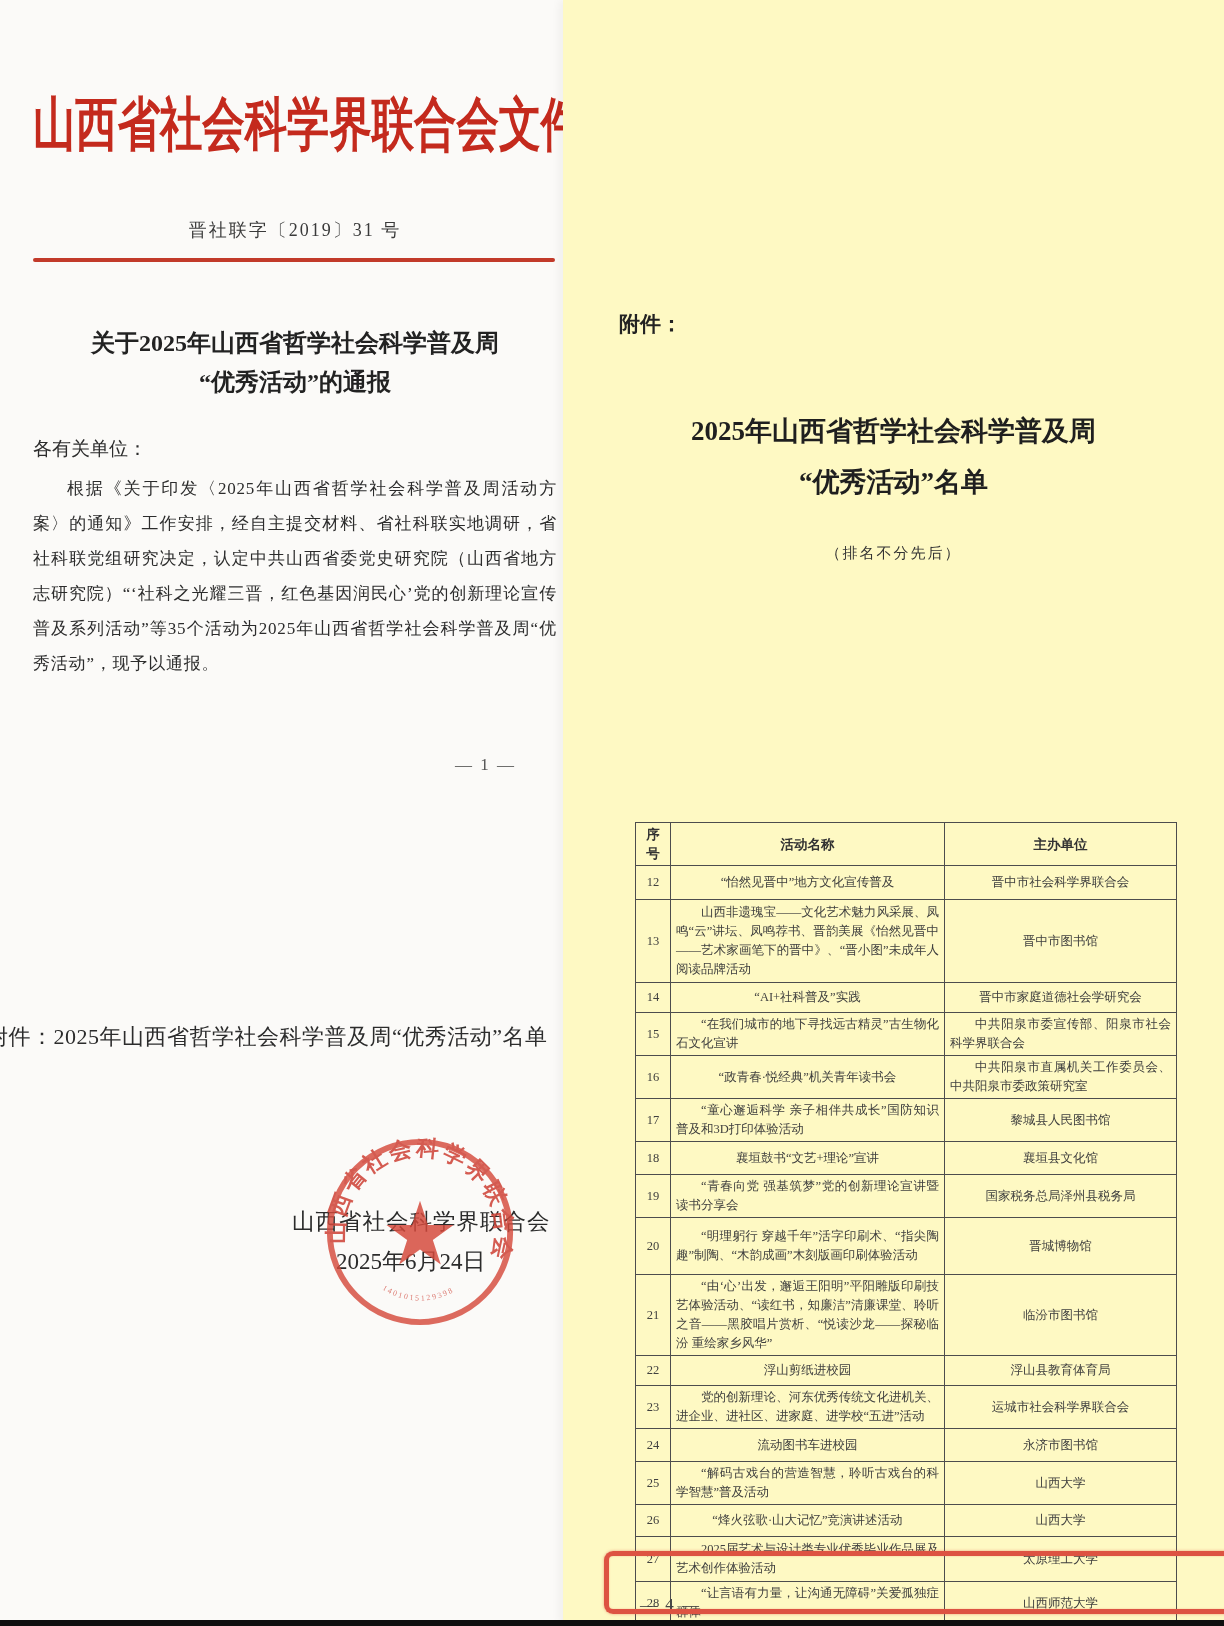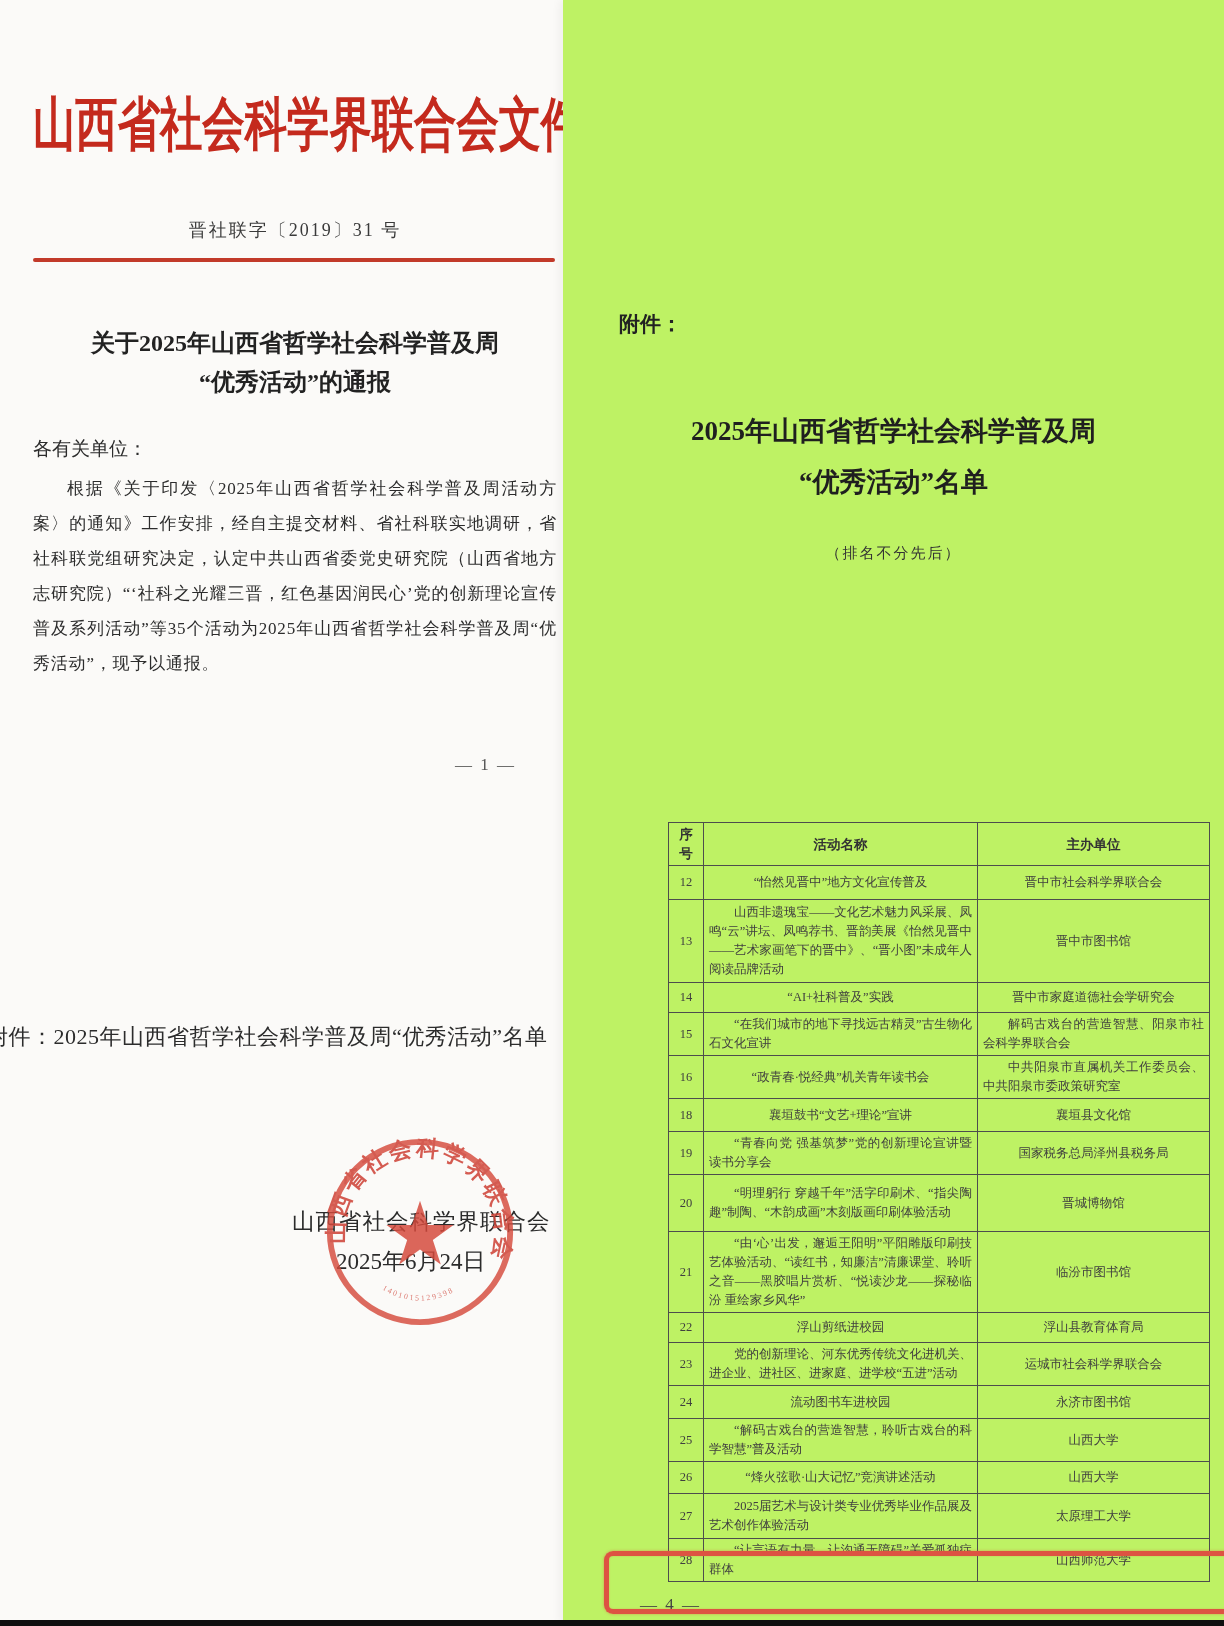--- a/index.html
+++ b/index.html
@@ -4,21 +4,21 @@
 <style>
   html,body{margin:0;padding:0;}
   body{
     width:1224px;height:1626px;position:relative;overflow:hidden;
     background:#f7f6f3;
     font-family:"Liberation Serif","DejaVu Serif",serif;
     color:#2e2e2e;
   }
   .page{position:absolute;background:#fbfaf8;}
   #left-page{left:0;top:0;width:612px;height:1626px;}
-  #right-page{left:563px;top:0;width:661px;height:1626px;background:#bef264;box-shadow:-4px 0 8px rgba(0,0,0,0.045);}
+  #right-page{left:563px;top:0;width:661px;height:1626px;background:#fef9c3;box-shadow:-4px 0 8px rgba(0,0,0,0.045);}
   
   .letterhead{
     position:absolute;left:33px;top:86px;
     font-size:58px;font-weight:bold;color:#c42a1d;
     white-space:nowrap;transform:scaleX(0.73);transform-origin:left center;
     letter-spacing:0px;
   }
   .doc-number{position:absolute;left:33px;top:218px;width:524px;text-align:center;font-size:18px;color:#3a3a3a;letter-spacing:2px;}
   .red-rule{position:absolute;left:33px;top:258px;width:522px;height:4px;background:#c23a2a;border-radius:2px;}
   .notice-title{position:absolute;left:13px;top:324px;width:564px;text-align:center;font-size:24px;font-weight:bold;line-height:39px;color:#222;}
@@ -31,21 +31,21 @@
   .pagenum-1{position:absolute;left:455px;top:755px;width:150px;font-size:17px;color:#555;letter-spacing:2px;}
   .attachment-note{position:absolute;left:-14px;top:1022px;font-size:22px;color:#2c2c2c;white-space:nowrap;letter-spacing:0.5px;}
   .signer{position:absolute;left:292px;top:1206px;font-size:22.5px;color:#2b2b2b;letter-spacing:1px;z-index:2;}
   .issue-date{position:absolute;left:336px;top:1246px;font-size:23px;color:#2b2b2b;z-index:2;}
   .stamp{position:absolute;left:322px;top:1134px;width:196px;height:196px;z-index:3;opacity:0.88;}
   
   .att-label{position:absolute;left:56px;top:310px;font-size:21px;font-weight:bold;color:#222;}
   .list-title{position:absolute;left:0;top:406px;width:661px;text-align:center;font-size:27px;font-weight:bold;line-height:51px;color:#1f1f1f;}
   .list-subtitle{position:absolute;left:0;top:544px;width:661px;text-align:center;font-size:15px;color:#333;letter-spacing:2px;}
   table.activities{
-    position:absolute;left:105px;top:822px;width:541px;
+    position:absolute;left:72px;top:822px;width:541px;
     border-collapse:collapse;table-layout:fixed;
     font-size:12.5px;color:#40403f;
   }
   table.activities th,table.activities td{
     border:1px solid #4d4d4d;vertical-align:middle;
     padding:2px 5px;line-height:19px;overflow:hidden;
   }
   table.activities th{font-weight:bold;font-size:13.5px;color:#333;text-align:center;}
   col.c-no{width:35px;} col.c-act{width:274px;} col.c-org{width:232px;}
   td.center{text-align:center;}
@@ -126,27 +126,32 @@
           <td class="center">晋中市图书馆</td>
         </tr>
         <tr style="height: 30px;">
           <td class="center">14</td>
           <td class="center">“AI+社科普及”实践</td>
           <td class="center">晋中市家庭道德社会学研究会</td>
         </tr>
         <tr style="height: 39px;">
           <td class="center">15</td>
           <td class="para">“在我们城市的地下寻找远古精灵”古生物化石文化宣讲</td>
-          <td class="para">解码古戏台的营造智慧、阳泉市社会科学界联合会</td>
+          <td class="para">中共阳泉市委宣传部、阳泉市社会科学界联合会</td>
         </tr>
         <tr style="height: 41px;">
           <td class="center">16</td>
           <td class="center">“政青春·悦经典”机关青年读书会</td>
           <td class="para">中共阳泉市直属机关工作委员会、中共阳泉市委政策研究室</td>
         </tr>
+        <tr style="height: 42px;">
+          <td class="center">17</td>
+          <td class="para">“童心邂逅科学 亲子相伴共成长”国防知识普及和3D打印体验活动</td>
+          <td class="center">黎城县人民图书馆</td>
+        </tr>
         <tr style="height: 33px;">
           <td class="center">18</td>
           <td class="center">襄垣鼓书“文艺+理论”宣讲</td>
           <td class="center">襄垣县文化馆</td>
         </tr>
         <tr style="height: 40px;">
           <td class="center">19</td>
           <td class="para">“青春向党 强基筑梦”党的创新理论宣讲暨读书分享会</td>
           <td class="center">国家税务总局泽州县税务局</td>
         </tr>

